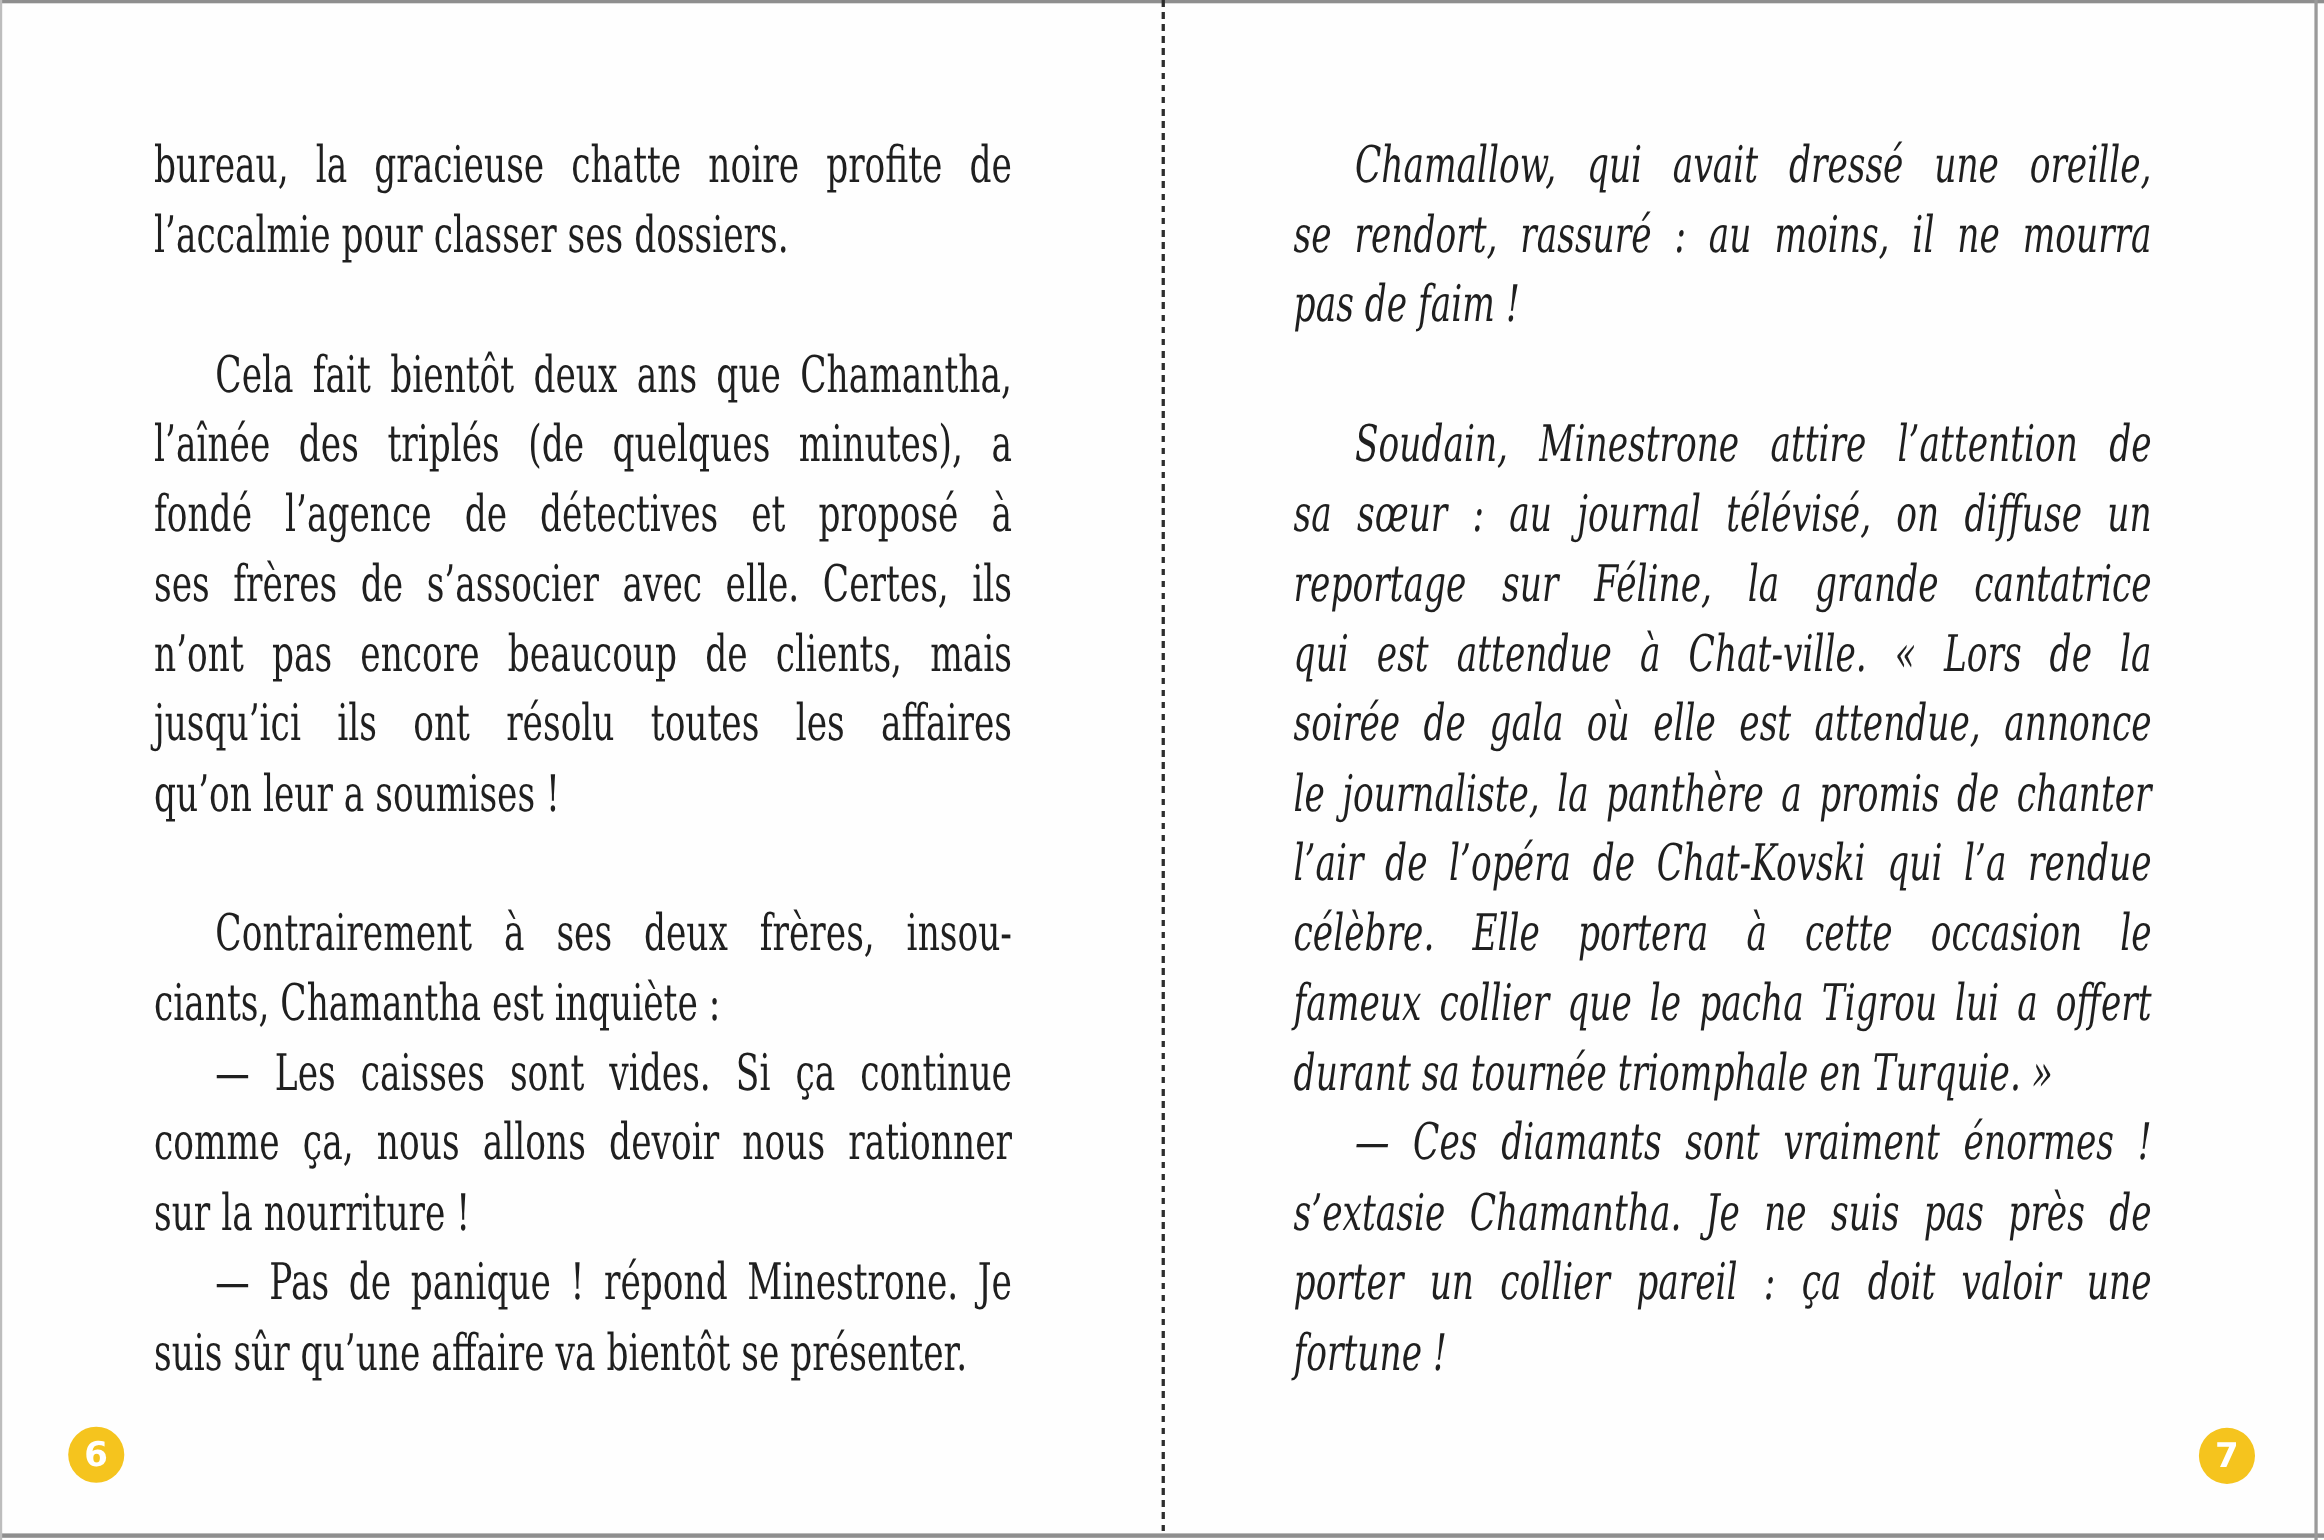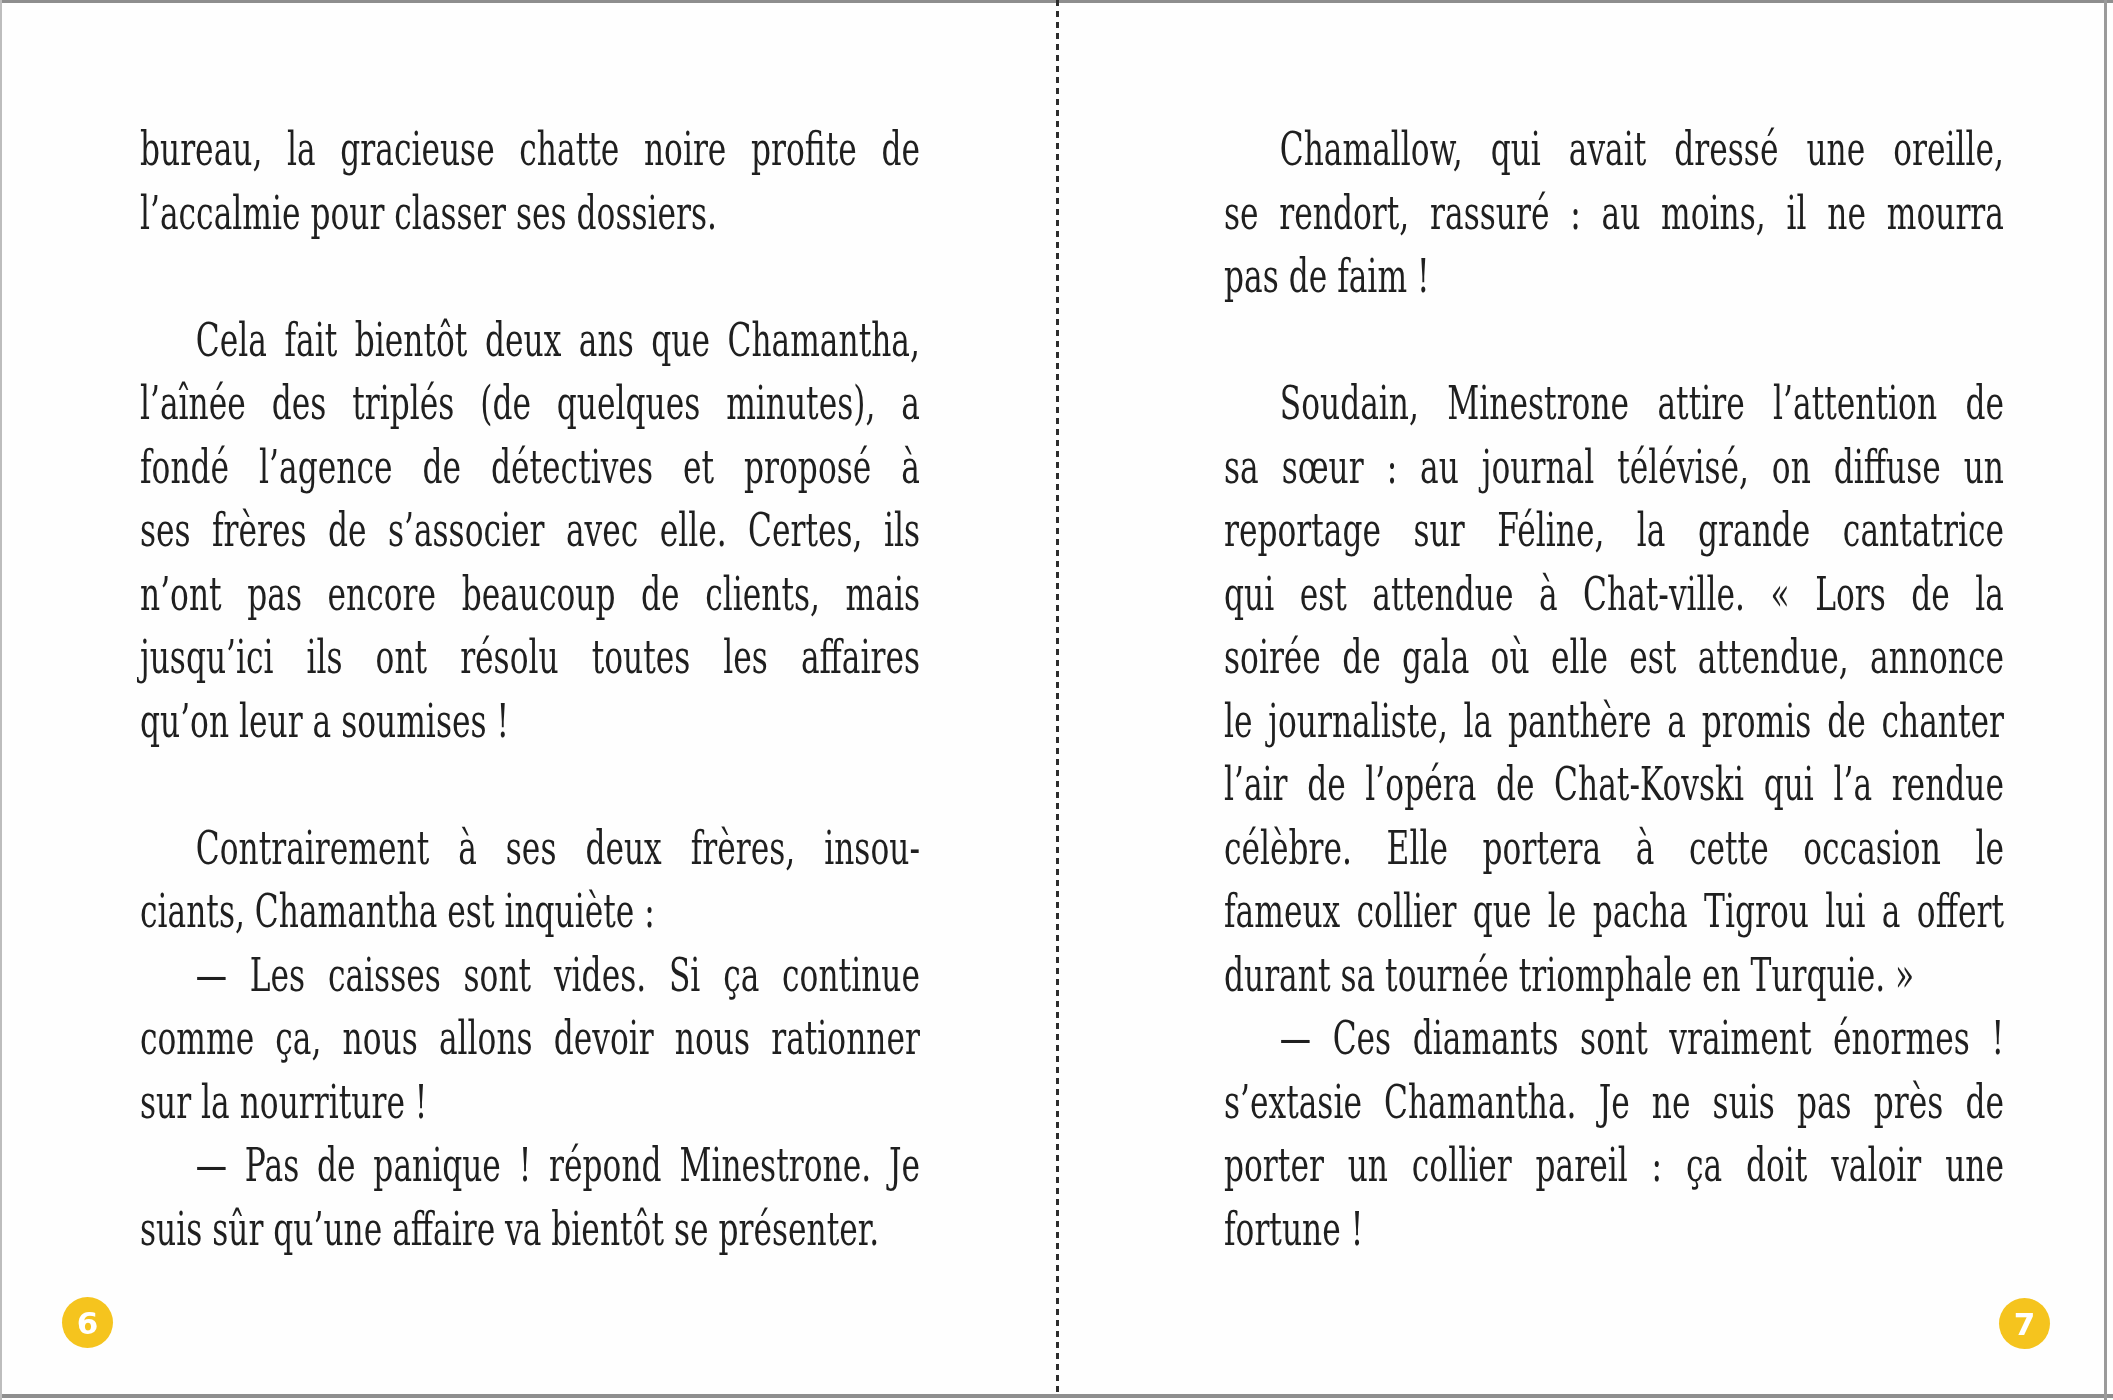--- a/index.html
+++ b/index.html
@@ -42,21 +42,21 @@
     text-align-last: justify;
     transform: scaleX(0.68);
     transform-origin: 0 0;
     box-sizing: border-box;
   }
   .text-col .line.last { text-align-last: left; }
   .text-col .line.indent { padding-left: 82px; }
   .text-col .gap { height: 63.5px; }
 
   .col-left  { left: 140px; }
-  .col-right { left: 1224px; }
+  .col-right { left: 1176px; font-style: italic; }
 
   
   .badge {
     position: absolute;
     width: 51px; height: 51px;
     border-radius: 50%;
     display: flex;
     align-items: center;
     justify-content: center;
     font-family: "DejaVu Sans", sans-serif;

